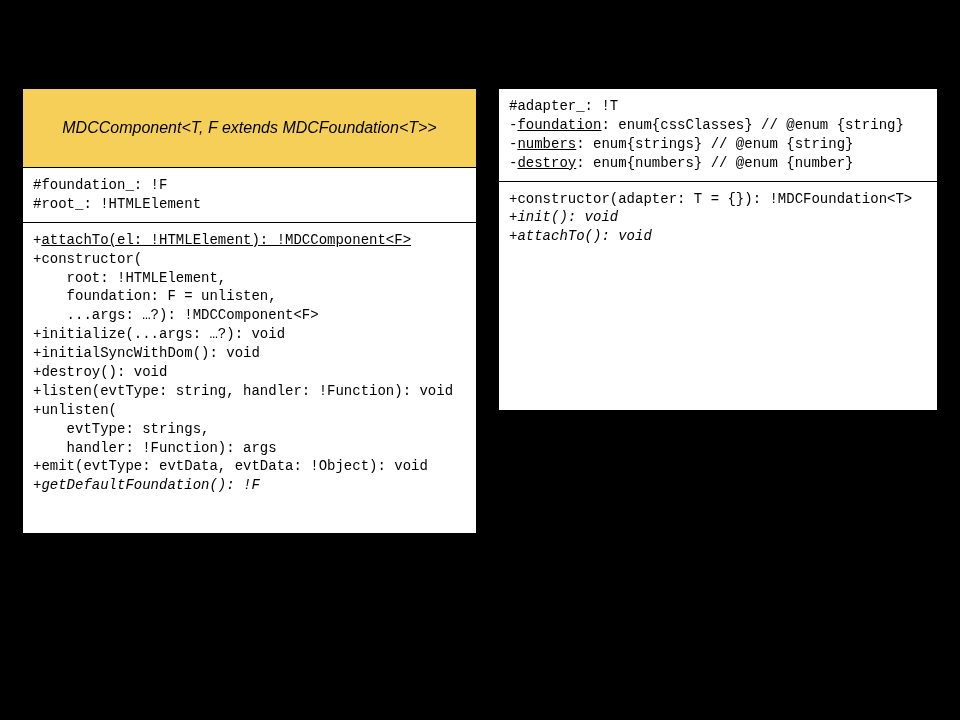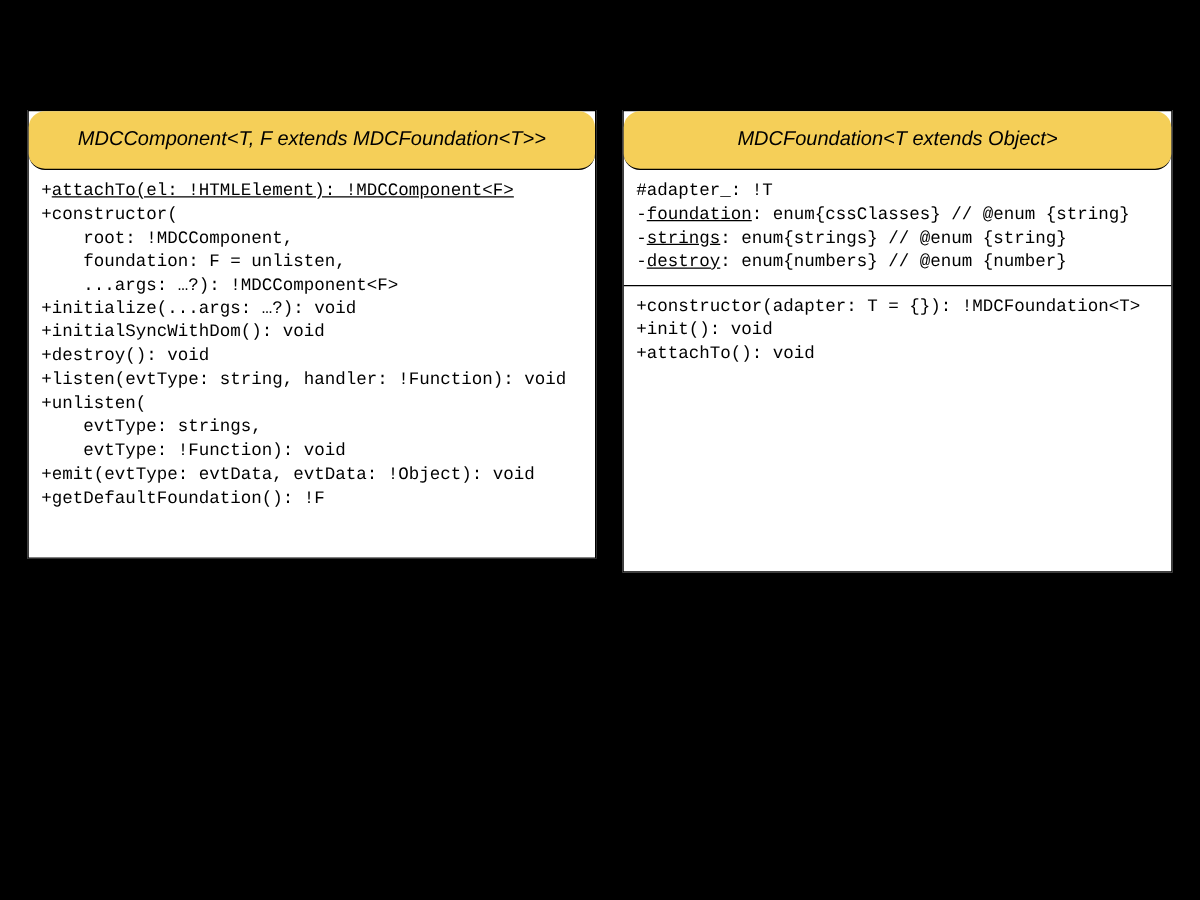--- a/index.html
+++ b/index.html
@@ -15,72 +15,72 @@
       position: absolute;
       background: #fff;
       border: 1px solid #000;
     }
     .class-title {
       background: #f5cf58;
       text-align: center;
       font-style: italic;
       font-family: Arial, Helvetica, sans-serif;
       font-size: 16px;
-      padding: 14px 8px;
+      padding: 30px 8px;
       border-bottom: 1px solid #000;
-      border-radius: 13px;
     }
     .class-section {
       border-bottom: 1px solid #000;
       padding: 8px 10px;
       font-size: 14px;
       line-height: 1.35;
       white-space: pre;
       overflow: hidden;
     }
     .class-section:last-child { border-bottom: none; }
     .u { text-decoration: underline; }
-    .i { }
+    .i { font-style: italic; }
     #box-left {
       left: 22px;
       top: 88px;
       width: 455px;
     }
     #box-right {
       left: 498px;
       top: 88px;
       width: 440px;
     }
     #box-left .class-section.methods { min-height: 310px; }
     #box-right .class-section.methods { min-height: 228px; }
     #box-right .class-section.attrs { min-height: 92px; }
   </style>
 </head>
 <body>
 
 <div id="box-left" class="class-box">
   <div class="class-title">MDCComponent&lt;T, F extends MDCFoundation&lt;T&gt;&gt;</div>
+  <div class="class-section attrs"><span>#foundation_: !F</span>
+<span>#root_: !HTMLElement</span></div>
   <div class="class-section methods"><span><span>+</span><span class="u">attachTo(el: !HTMLElement): !MDCComponent&lt;F&gt;</span></span>
 <span>+constructor(</span>
-<span>    root: !MDCComponent,</span>
+<span>    root: !HTMLElement,</span>
 <span>    foundation: F = unlisten,</span>
 <span>    ...args: …?): !MDCComponent&lt;F&gt;</span>
 <span>+initialize(...args: …?): void</span>
 <span>+initialSyncWithDom(): void</span>
 <span>+destroy(): void</span>
 <span>+listen(evtType: string, handler: !Function): void</span>
 <span>+unlisten(</span>
 <span>    evtType: strings,</span>
-<span>    evtType: !Function): void</span>
+<span>    handler: !Function): args</span>
 <span>+emit(evtType: evtData, evtData: !Object): void</span>
 <span><span>+</span><span class="i">getDefaultFoundation(): !F</span></span></div>
 </div>
 
 <div id="box-right" class="class-box">
-  <div class="class-title">MDCFoundation&lt;T extends Object&gt;</div>
   <div class="class-section attrs"><span>#adapter_: !T</span>
 <span><span>-</span><span class="u">foundation</span><span>: enum{cssClasses} // @enum {string}</span></span>
-<span><span>-</span><span class="u">strings</span><span>: enum{strings} // @enum {string}</span></span>
+<span><span>-</span><span class="u">numbers</span><span>: enum{strings} // @enum {string}</span></span>
 <span><span>-</span><span class="u">destroy</span><span>: enum{numbers} // @enum {number}</span></span></div>
   <div class="class-section methods"><span>+constructor(adapter: T = {}): !MDCFoundation&lt;T&gt;</span>
 <span><span>+</span><span class="i">init(): void</span></span>
 <span><span>+</span><span class="i">attachTo(): void</span></span></div>
 </div>
 
 </body></html>

